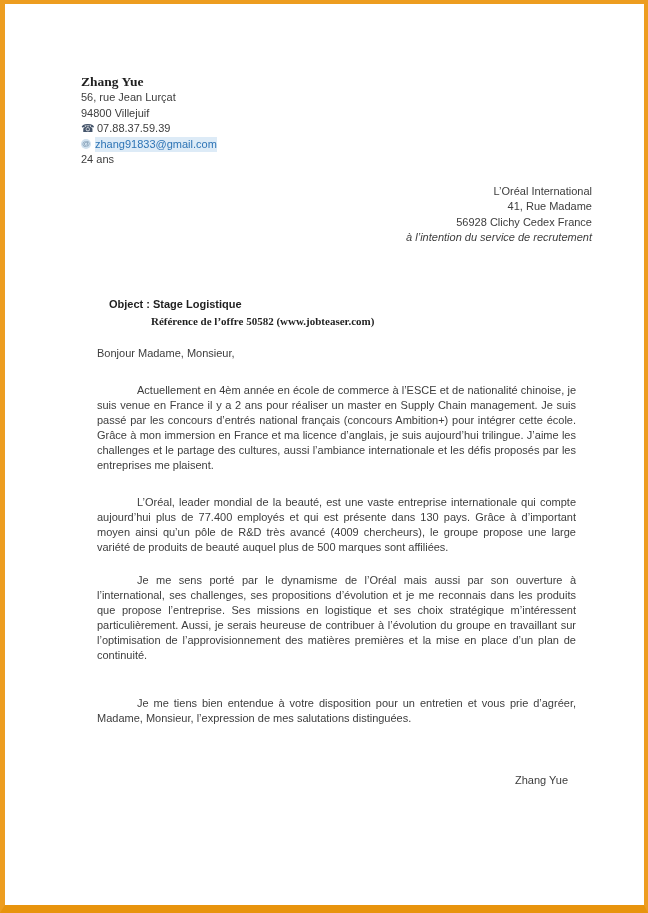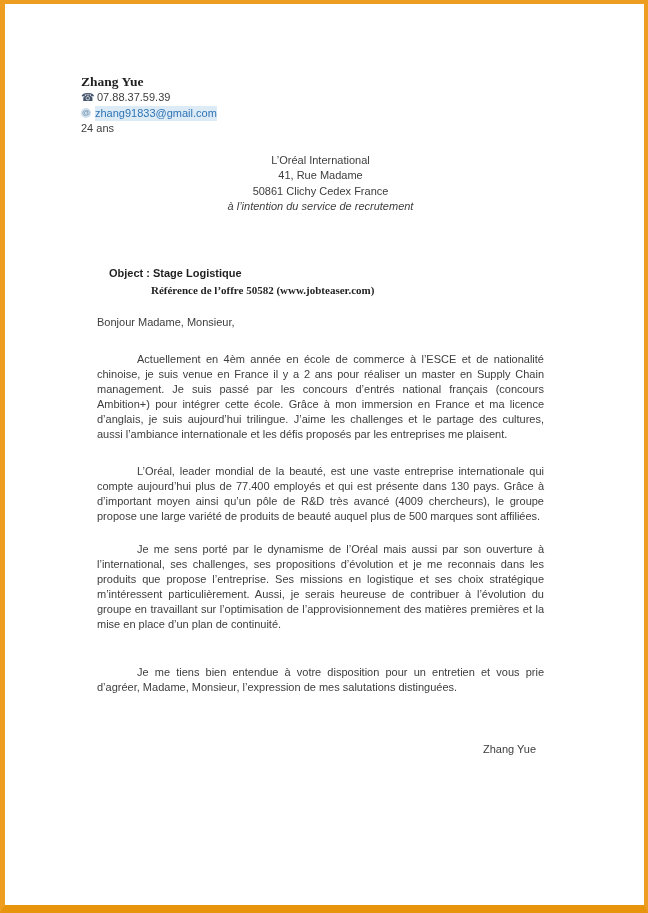--- a/index.html
+++ b/index.html
@@ -17,21 +17,21 @@
     border-top: 4px solid #ED9D20;
     border-left: 5px solid #ED9D20;
     border-right: 4px solid #ED9D20;
     border-bottom: 8px solid #E8940D;
     background: #ffffff;
   }
   .letter {
     box-sizing: border-box;
     width: 100%;
     height: 100%;
-    padding: 70px 84px 0 76px;
+    padding: 70px 52px 0 76px;
     color: #3d3d3d;
     font-size: 11px;
     line-height: 15px;
   }
   
   .sender-name {
     font-family: "Liberation Serif", serif;
     font-weight: bold;
     font-size: 13.5px;
     color: #1f1f1f;
@@ -47,21 +47,21 @@
     display: inline-block;
   }
   .email-link {
     color: #2E74B5;
     background: #ddebf7;
     cursor: pointer;
   }
   
   .recipient {
     margin-top: 16px;
-    text-align: center;
+    text-align: right;
     line-height: 15.5px;
   }
   .recipient .attn { font-style: italic; }
   
   .subject { margin-top: 50px; font-weight: bold; color: #1f1f1f; line-height: 17px; margin-left: 28px; }
   .subject .ref { padding-left: 42px; font-family: Liberation Serif, serif; }
   
   .salutation { margin: 46px 0 0 0; }
   p.body-par {
     margin: 16px;
@@ -80,35 +80,37 @@
   }
 </style>
 </head>
 <body>
 
 <div class="page-frame">
   <div class="letter">
 
     <div>
       <div class="sender-name">Zhang Yue</div>
+      <div class="sender-line">56, rue Jean Lurçat</div>
+      <div class="sender-line">94800 Villejuif</div>
       <div class="contact-row">
         <span class="phone-glyph">☎</span>
         <span>07.88.37.59.39</span>
       </div>
       <div class="contact-row">
         <span class="mail-glyph">@</span>
         <span class="email-link">zhang91833@gmail.com</span>
       </div>
       <div class="sender-line">24 ans</div>
     </div>
 
     <div class="recipient">
       <div>L’Oréal International</div>
       <div>41, Rue Madame</div>
-      <div>50861 Clichy Cedex France</div>
+      <div>56928 Clichy Cedex France</div>
       <div class="attn">à l’intention du service de recrutement</div>
     </div>
 
     <div class="subject">
       <div>Object : Stage Logistique</div>
       <div class="ref">Référence de l’offre 50582 (www.jobteaser.com)</div>
     </div>
 
     <p class="body-par salutation" style="text-indent:0;">Bonjour Madame, Monsieur,</p>
 

